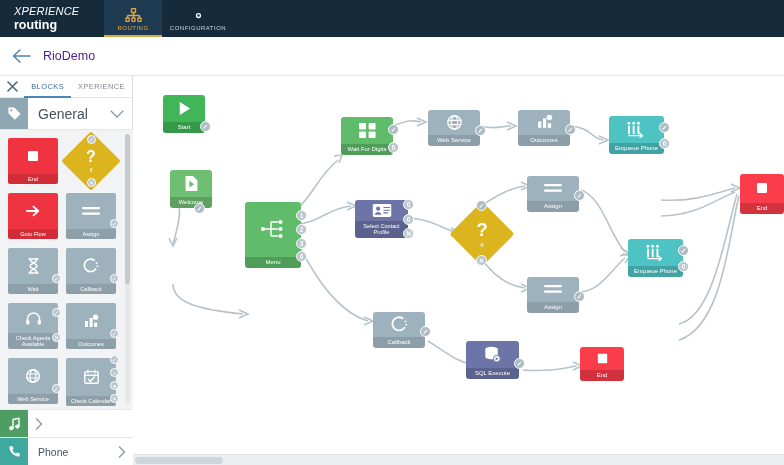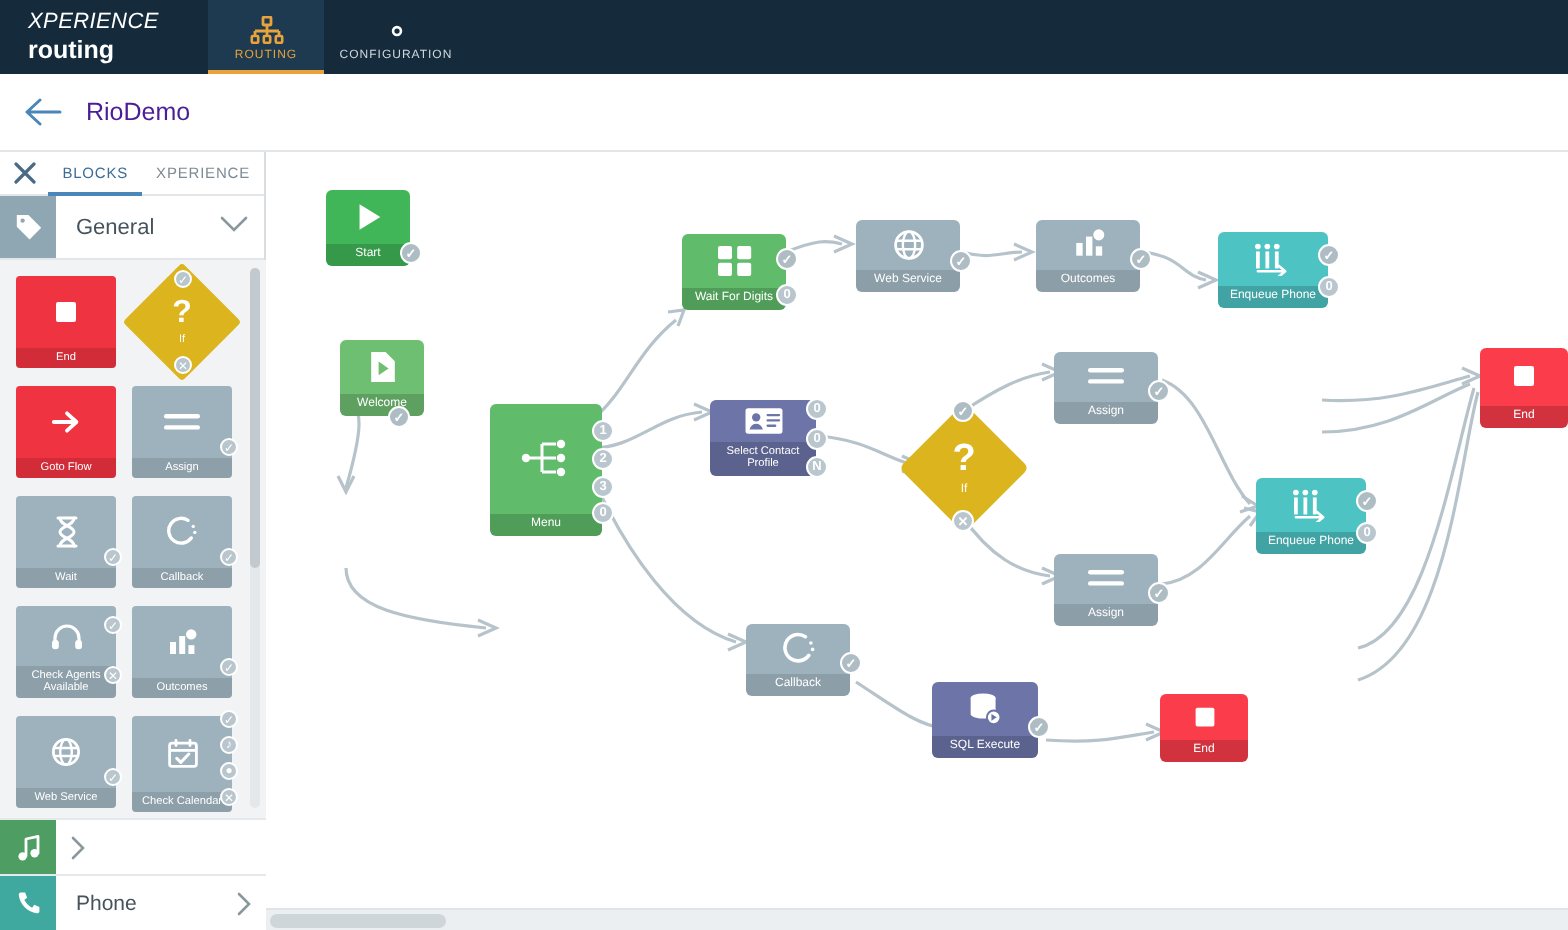--- a/index.html
+++ b/index.html
@@ -72,21 +72,21 @@
   #catrow {
     height: 32px; background: #fff; display: flex; align-items: stretch;
     border-bottom: 1px solid #e3e6e8;
   }
   #catrow .tagbox {
     width: 28px; background: #8fa6b3; display: flex; align-items: center;
     justify-content: center;
   }
   #catrow .catname {
     flex: 1; display: flex; align-items: center; justify-content: space-between;
-    padding: 0 8px 0 10px; font-size: 11px; color: #45535c; cursor: pointer;
+    padding: 0 8px 0 10px; font-size: 14px; color: #45535c; cursor: pointer;
   }
 
   #palette {
     position: absolute; left: 0; top: 54px; width: 133px; height: 280px;
     overflow: hidden; background: #f1f3f4;
     padding: 8px 10px 0 8px;
   }
   .pgrid { display: flex; flex-wrap: wrap; gap: 9px 8px; }
   .pblock {
     width: 50px; height: 46px; position: relative; border-radius: 2px;

